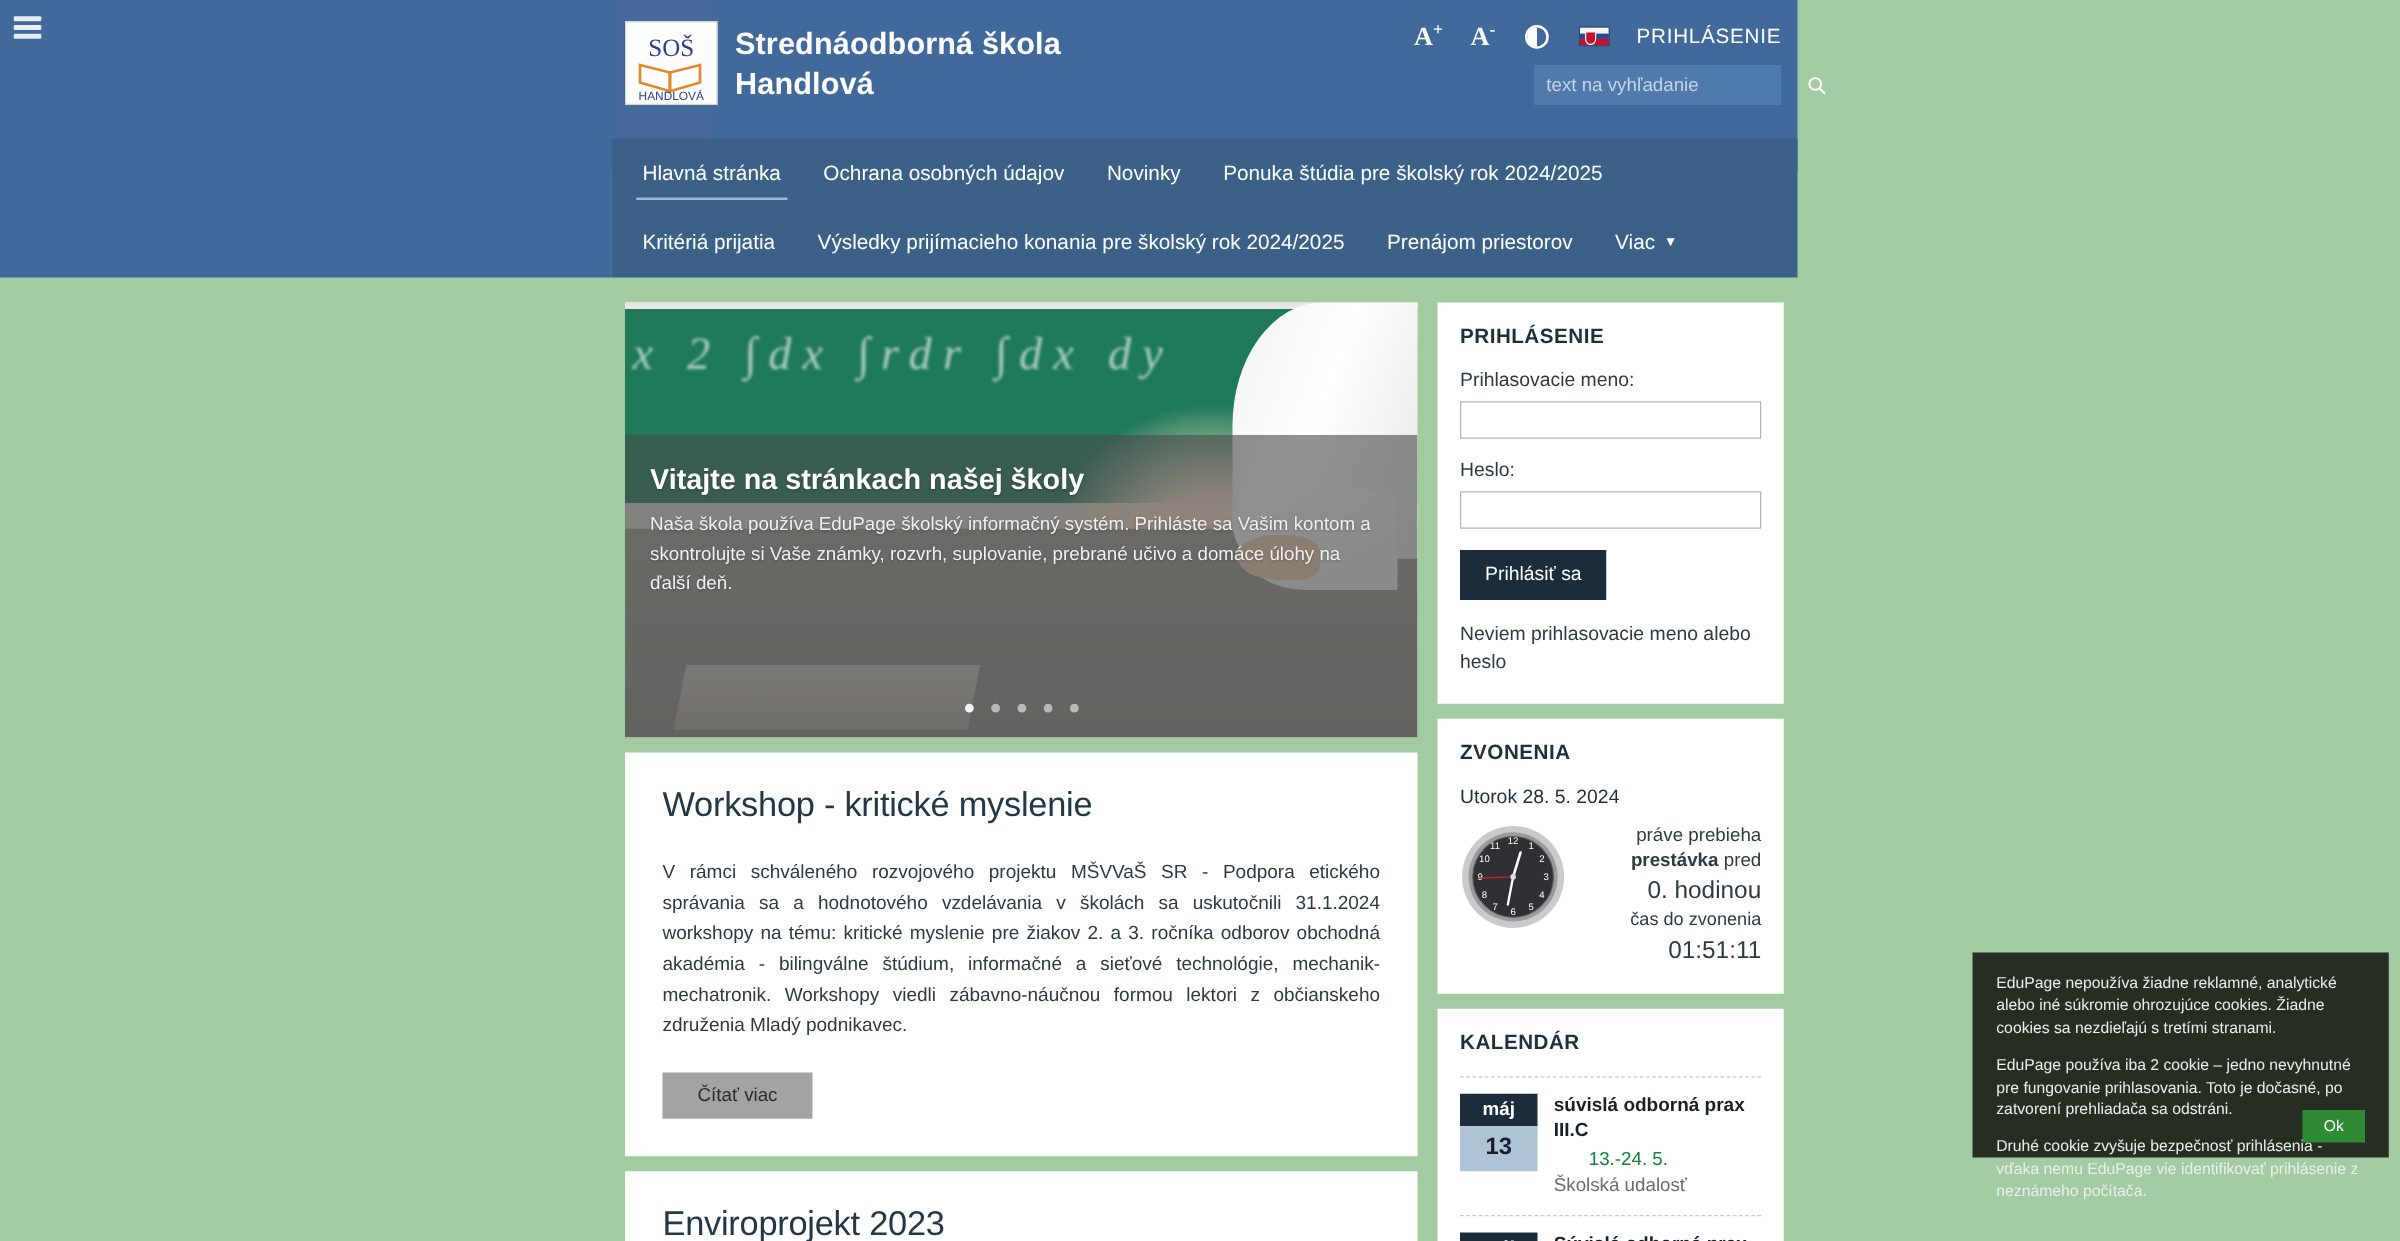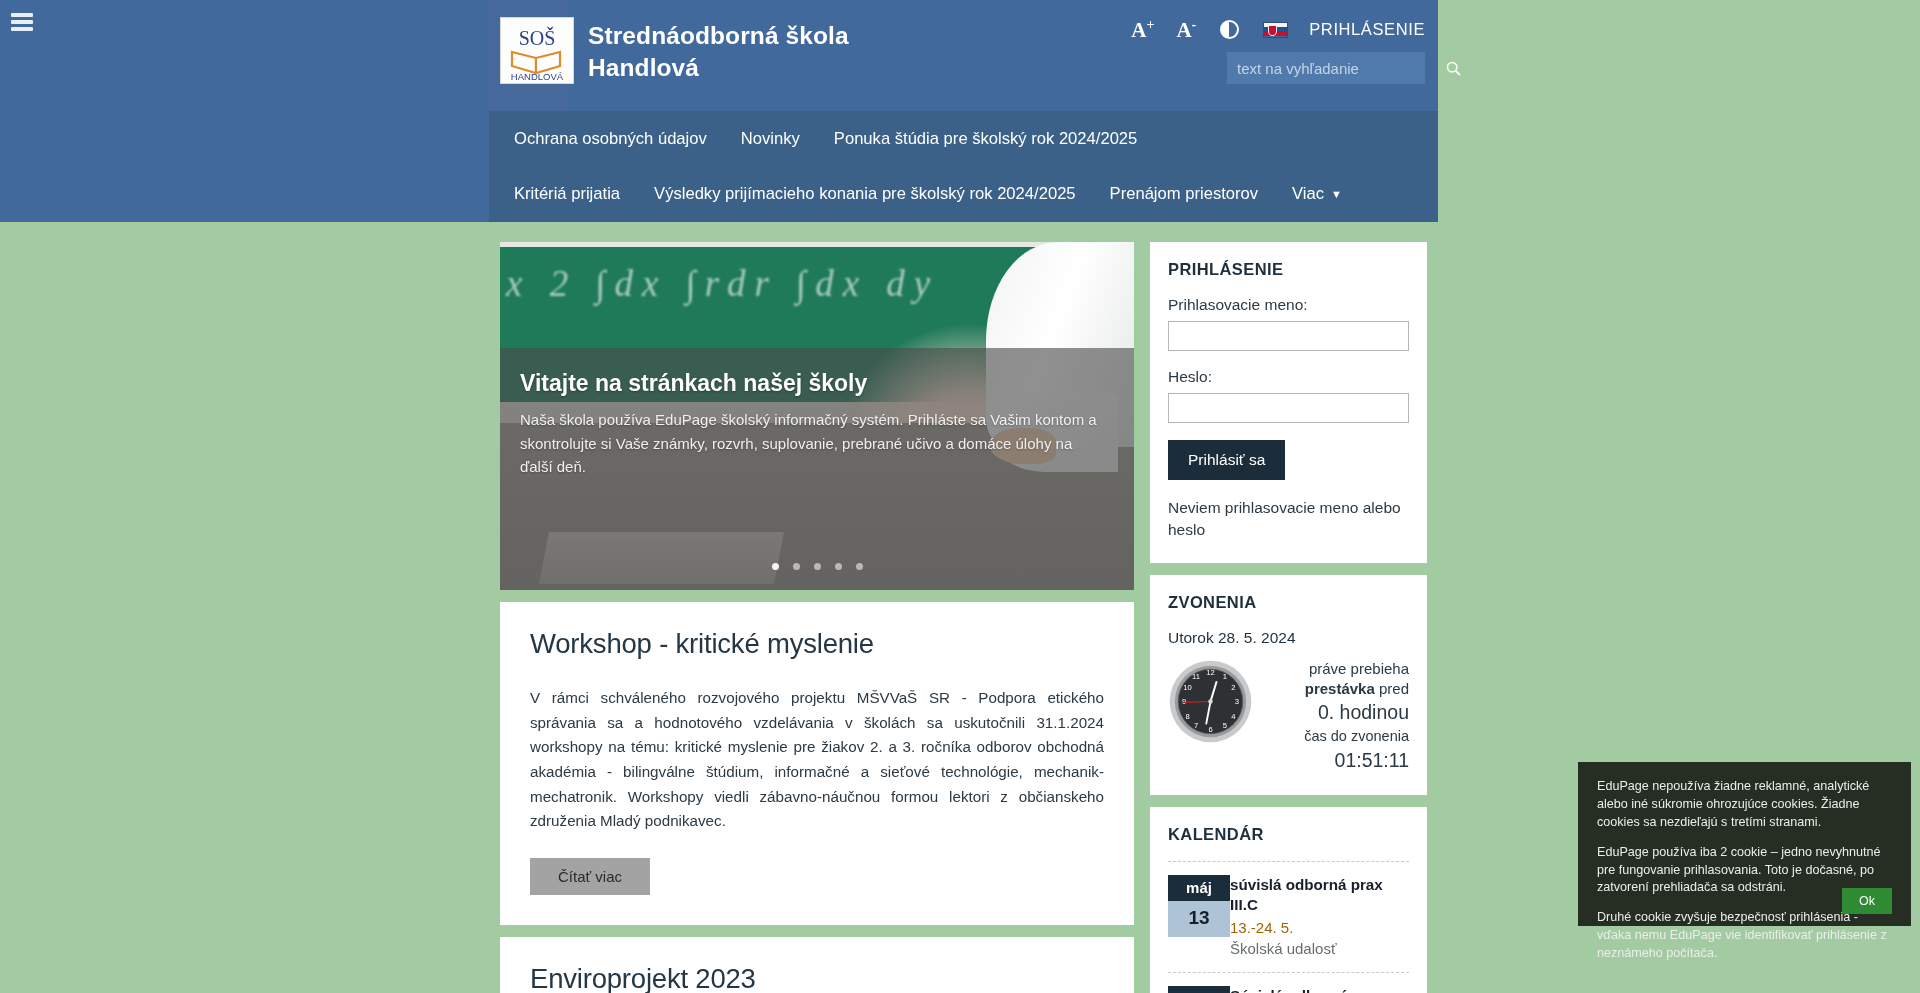--- a/index.html
+++ b/index.html
@@ -222,33 +222,33 @@
   .zv-info { flex: 1; text-align: right; color: #2b3a45; }
   .zv-info .l1 { font-size: 15px; line-height: 1.34; }
   .zv-info .l2 { font-size: 15px; line-height: 1.34; }
   .zv-info .l2 b { font-weight: bold; }
   .zv-info .l3 { font-size: 19.5px; line-height: 1.4; }
   .zv-info .l4 { font-size: 14.5px; line-height: 1.42; }
   .zv-info .l5 { font-size: 19.5px; line-height: 1.35; }
 
   
   .cal-list { border-top: 1px dashed #c9c9c9; }
-  .cal-item { display: flex; padding: 13px 0 13px 0; border-bottom: 1px dashed #c9c9c9; }
+  .cal-item { display: flex; gap: 13px; padding: 13px 0 13px 0; border-bottom: 1px dashed #c9c9c9; }
   .cal-date { width: 62px; flex: none; text-align: center; }
   .cal-m {
     background: #1b2c3b; color: #ffffff; font-size: 15px; font-weight: bold;
     padding: 4px 0 5px;
   }
   .cal-d {
     background: #aec3d6; color: #16202a; font-size: 19px; font-weight: bold;
     padding: 6px 0 8px;
   }
   .cal-txt { flex: 1; }
   .cal-title { color:#16202a; font-size: 15.2px; font-weight: bold; line-height: 1.3; }
-  .cal-range { color:#a16207; font-size: 15px; line-height: 1.4; margin-top: 2px;}
+  .cal-range { color:#15803d; font-size: 15px; line-height: 1.4; margin-top: 2px; margin-left: 28px;}
   .cal-type { color:#666c70; font-size: 15px; line-height: 1.4; }
 
   
   .cookie {
     position: absolute; left: 1578px; top: 762px; width: 333px; height: 164px;
     background: #262e24; color: #eaeeea; padding: 16px 19px 12px 19px;
   }
   .cookie p { font-size: 12.6px; line-height: 1.42; margin-bottom: 12px; }
   .cookie-ok {
     position: absolute; right: 19px; bottom: 12px;
@@ -304,20 +304,21 @@
         <svg viewBox="0 0 16 16">
           <circle cx="6.6" cy="6.6" r="5" fill="none" stroke="#ffffff" stroke-width="1.7"></circle>
           <line x1="10.4" y1="10.4" x2="15" y2="15" stroke="#ffffff" stroke-width="1.9"></line>
         </svg>
       </div>
     </div>
   </div>
 
   <div class="nav">
     <div class="navrow">
+      <div class="navitem active">Hlavná stránka</div>
       <div class="navitem">Ochrana osobných údajov</div>
       <div class="navitem">Novinky</div>
       <div class="navitem">Ponuka štúdia pre školský rok 2024/2025</div>
     </div>
     <div class="navrow">
       <div class="navitem">Kritériá prijatia</div>
       <div class="navitem">Výsledky prijímacieho konania pre školský rok 2024/2025</div>
       <div class="navitem">Prenájom priestorov</div>
       <div class="navitem">
         <span>Viac</span>

